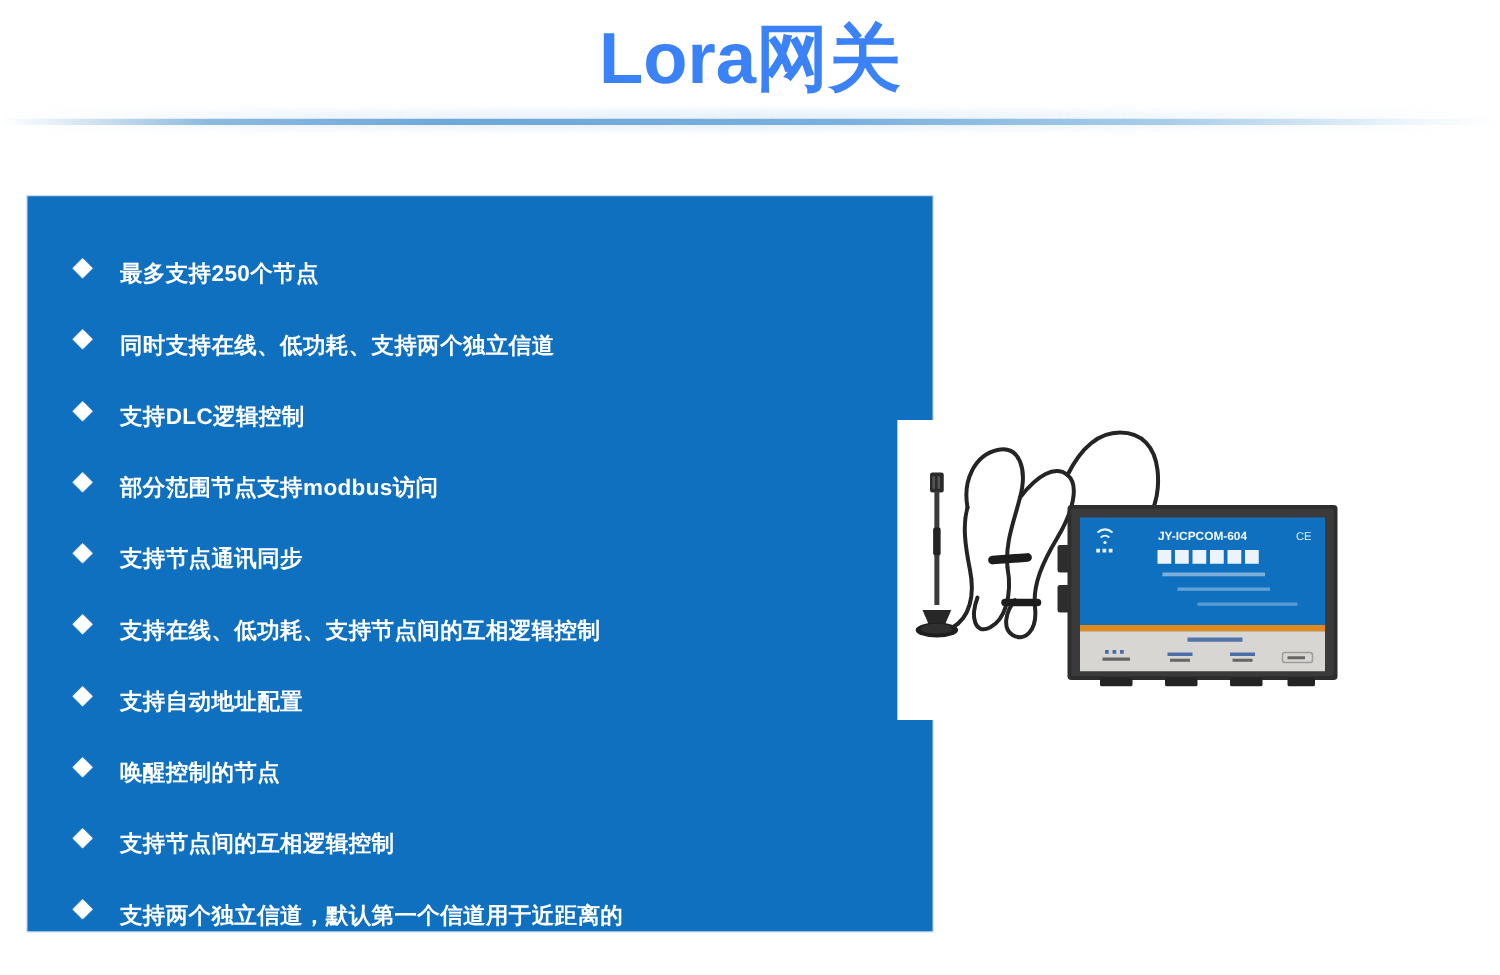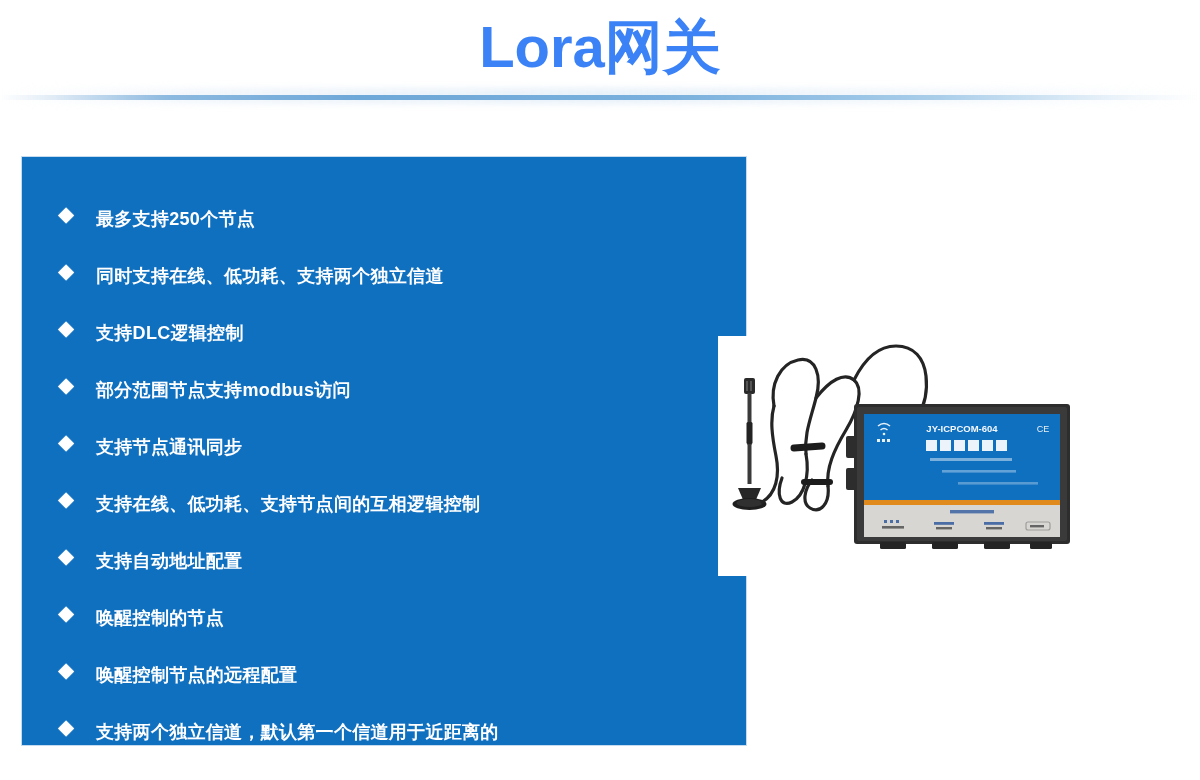--- a/index.html
+++ b/index.html
@@ -166,21 +166,21 @@
       <div class="feature-item">
         <span class="feature-bullet">◆</span>
         <span class="feature-text">支持自动地址配置</span>
       </div>
       <div class="feature-item">
         <span class="feature-bullet">◆</span>
         <span class="feature-text">唤醒控制的节点</span>
       </div>
       <div class="feature-item">
         <span class="feature-bullet">◆</span>
-        <span class="feature-text">唤醒控制节点的远程配置</span>
+        <span class="feature-text">支持节点间的互相逻辑控制</span>
       </div>
       <div class="feature-item">
         <span class="feature-bullet">◆</span>
         <span class="feature-text">支持两个独立信道，默认第一个信道用于近距离的
 高速通讯，第二个用于远距离的慢速通讯。</span>
       </div>
     </div>
 </div>
 
 <div id="product-figure">

